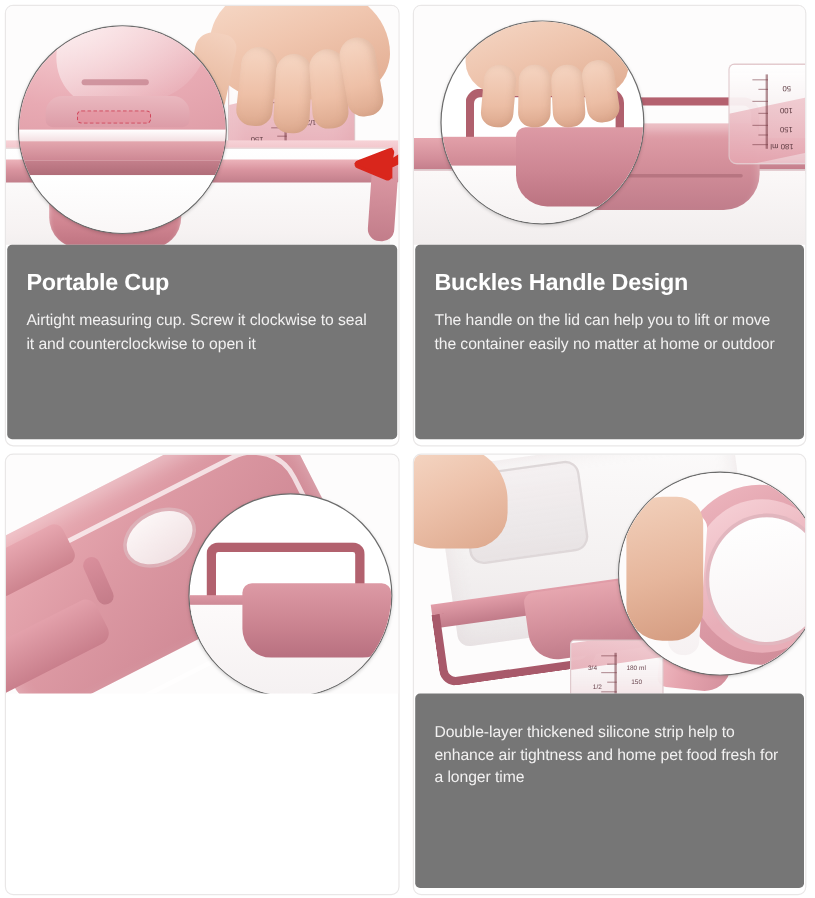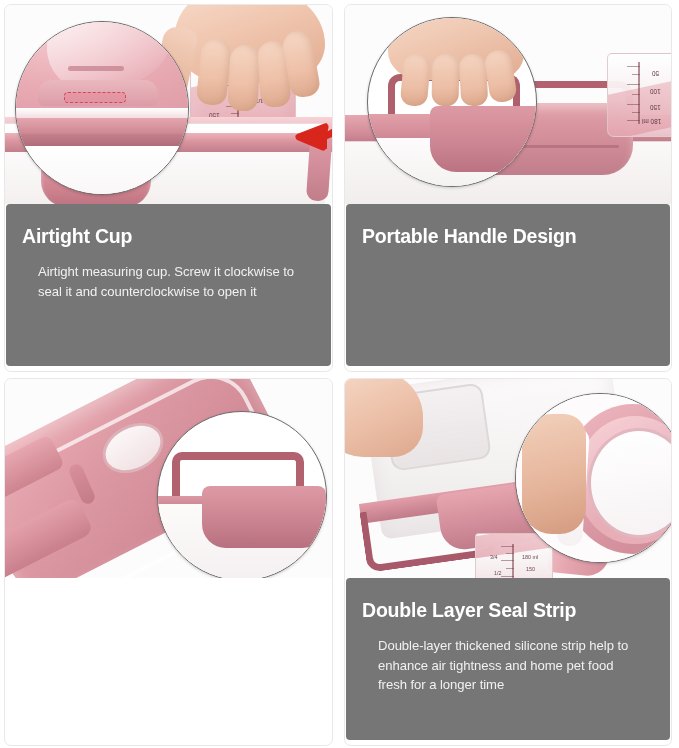--- a/index.html
+++ b/index.html
@@ -63,21 +63,21 @@
     font-size: 19.5px;
     font-weight: bold;
     letter-spacing: -0.2px;
     line-height: 1.05;
     margin: 0 0 11px 0;
     color: #ffffff;
   }
   .caption-body {
     font-size: 13.1px;
     line-height: 1.47;
-    margin: 16px;
+    margin: 0;
     color: #f2f1f1;
     letter-spacing: -0.05px;
   }
 
   
   .scene { position: absolute; inset: 0; }
 
   .mag-circle {
     position: absolute;
     border-radius: 50%;
@@ -506,21 +506,21 @@
               <div class="m-disc"></div>
               <div class="m-dash"></div>
               <div class="m-rib1"></div>
               <div class="m-rib2"></div>
               <div class="m-rib3"></div>
               <div class="m-bowl"></div>
             </div>
           </div>
         </div>
         <div class="caption">
-          <p class="caption-title">Airtight Cup</p>
+          <p class="caption-title">Portable Cup</p>
           <p class="caption-body">Airtight measuring cup. Screw it clockwise to seal it and counterclockwise to open it</p>
         </div>
       </div>
     </div>
 
     <div class="feature-card">
       <div class="card-inner">
         <div class="photo">
           <div class="scene">
             <div class="c2-handle-bar"></div>
@@ -554,21 +554,22 @@
                 <div class="mpalm"></div>
                 <div class="mfing" style="left:18px; transform:rotate(5deg)"></div>
                 <div class="mfing" style="left:48px; transform:rotate(1deg)"></div>
                 <div class="mfing" style="left:76px; transform:rotate(-3deg)"></div>
                 <div class="mfing" style="left:103px; top:40px; transform:rotate(-9deg)"></div>
               </div>
             </div>
           </div>
         </div>
         <div class="caption">
-          <p class="caption-title">Portable Handle Design</p>
+          <p class="caption-title">Buckles Handle Design</p>
+          <p class="caption-body">The handle on the lid can help you to lift or move the container easily no matter at home or outdoor</p>
         </div>
       </div>
     </div>
 
     <div class="feature-card">
       <div class="card-inner">
         <div class="photo">
           <div class="scene">
             <div class="c3-spout"></div>
             <div class="c3-lid"></div>
@@ -625,20 +626,19 @@
               <div class="s-bg"></div>
               <div class="s-ring-outer"></div>
               <div class="s-ring-mid"></div>
               <div class="s-ring-in"></div>
               <div class="s-white"></div>
               <div class="s-thumb"></div>
             </div>
           </div>
         </div>
         <div class="caption">
-          <p class="caption-title">Double Layer Seal Strip</p>
           <p class="caption-body">Double-layer thickened silicone strip help to enhance air tightness and home pet food fresh for a longer time</p>
         </div>
       </div>
     </div>
 
   </div>
 </div>
 
 </body></html>

